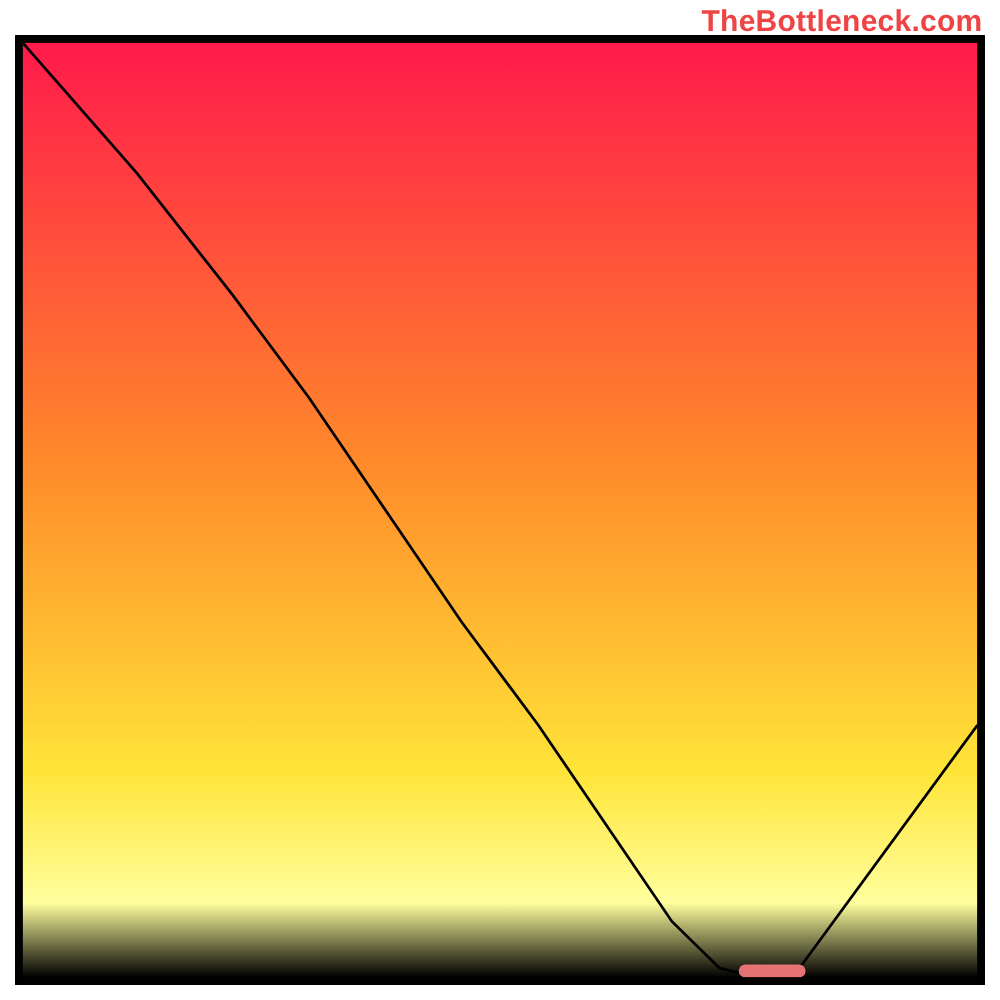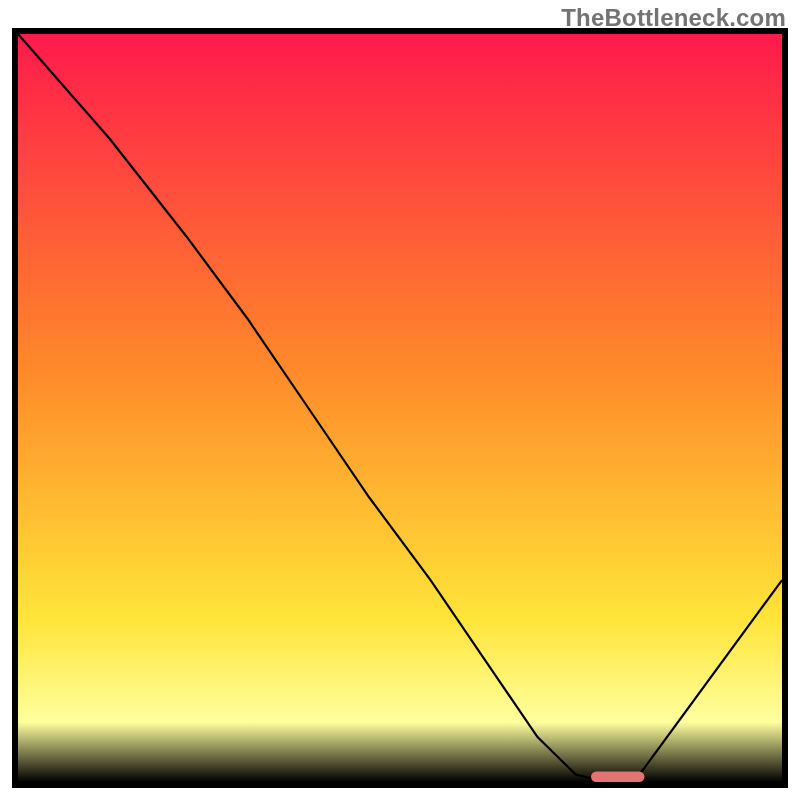--- a/index.html
+++ b/index.html
@@ -14,21 +14,21 @@
     position: relative;
     width: 800px;
     height: 800px;
   }
   .watermark {
     position: absolute;
     top: 4px;
     right: 14px;
     font-size: 24px;
     font-weight: bold;
-    color: #737373;
+    color: #ef4444;
     letter-spacing: 0.2px;
     z-index: 5;
   }
   .plot-outer {
     position: absolute;
     left: 12px;
     top: 28px;
     width: 776px;
     height: 760px;
     background: #000;

